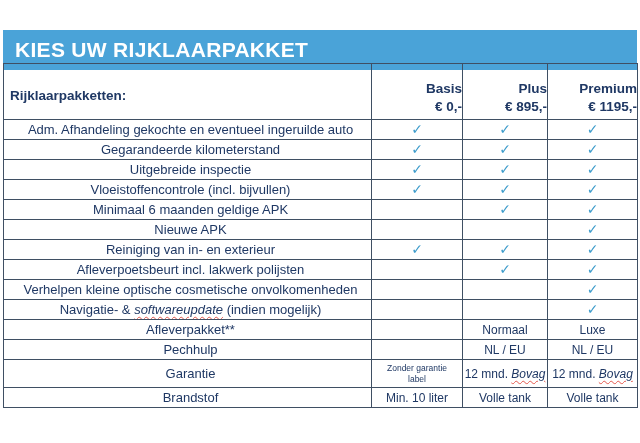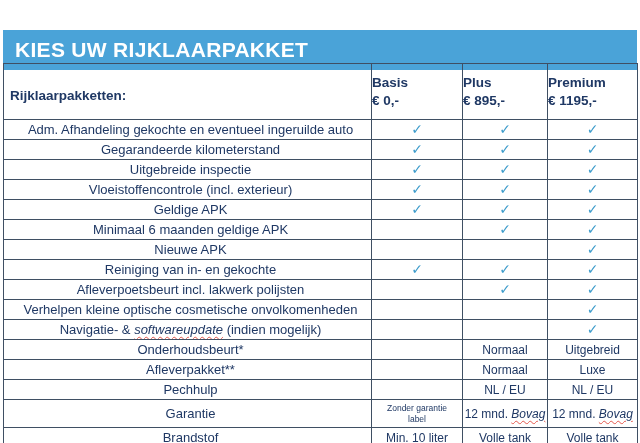--- a/index.html
+++ b/index.html
@@ -57,23 +57,23 @@
     height: 39px;
     vertical-align: bottom;
     font-weight: bold;
   }
   th.corner {
     text-align: left;
     font-size: 13.5px;
     padding: 0 0 16px 6px;
   }
   th.pkg {
-    text-align: left;
+    text-align: right;
     font-size: 13.5px;
-    padding-bottom: 9px;
+    padding-bottom: 3px;
   }
   .pkg-name, .pkg-price { line-height: 1.35; }
   td.label-cell {
     font-size: 13px;
     padding-left: 6px;
     height: 19px;
     text-align: center;
   }
   td.val-cell {
     text-align: center;
@@ -147,45 +147,39 @@
         <td class="val-cell"><span class="check">✓</span></td>
         <td class="val-cell"><span class="check">✓</span></td>
       </tr>
       <tr>
         <td class="label-cell"><span>Uitgebreide inspectie</span></td>
         <td class="val-cell"><span class="check">✓</span></td>
         <td class="val-cell"><span class="check">✓</span></td>
         <td class="val-cell"><span class="check">✓</span></td>
       </tr>
       <tr>
-        <td class="label-cell"><span>Vloeistoffencontrole (incl. exterieur)</span></td>
-        <td class="val-cell"><span class="check">✓</span></td>
-        <td class="val-cell"><span class="check">✓</span></td>
-        <td class="val-cell"><span class="check">✓</span></td>
-      </tr>
-      <tr>
-        <td class="label-cell"><span>Geldige APK</span></td>
+        <td class="label-cell"><span>Vloeistoffencontrole (incl. bijvullen)</span></td>
         <td class="val-cell"><span class="check">✓</span></td>
         <td class="val-cell"><span class="check">✓</span></td>
         <td class="val-cell"><span class="check">✓</span></td>
       </tr>
       <tr>
         <td class="label-cell"><span>Minimaal 6 maanden geldige APK</span></td>
         <td class="val-cell"></td>
         <td class="val-cell"><span class="check">✓</span></td>
         <td class="val-cell"><span class="check">✓</span></td>
       </tr>
       <tr>
         <td class="label-cell"><span>Nieuwe APK</span></td>
         <td class="val-cell"></td>
         <td class="val-cell"></td>
         <td class="val-cell"><span class="check">✓</span></td>
       </tr>
       <tr>
-        <td class="label-cell"><span>Reiniging van in- en gekochte</span></td>
+        <td class="label-cell"><span>Reiniging van in- en exterieur</span></td>
         <td class="val-cell"><span class="check">✓</span></td>
         <td class="val-cell"><span class="check">✓</span></td>
         <td class="val-cell"><span class="check">✓</span></td>
       </tr>
       <tr>
         <td class="label-cell"><span>Afleverpoetsbeurt incl. lakwerk polijsten</span></td>
         <td class="val-cell"></td>
         <td class="val-cell"><span class="check">✓</span></td>
         <td class="val-cell"><span class="check">✓</span></td>
       </tr>
@@ -193,26 +187,20 @@
         <td class="label-cell"><span>Verhelpen kleine optische cosmetische onvolkomenheden</span></td>
         <td class="val-cell"></td>
         <td class="val-cell"></td>
         <td class="val-cell"><span class="check">✓</span></td>
       </tr>
       <tr>
         <td class="label-cell"><span>Navigatie- &amp; </span><span class="wavy">softwareupdate</span><span> (indien mogelijk)</span></td>
         <td class="val-cell"></td>
         <td class="val-cell"></td>
         <td class="val-cell"><span class="check">✓</span></td>
-      </tr>
-      <tr>
-        <td class="label-cell"><span>Onderhoudsbeurt*</span></td>
-        <td class="val-cell"></td>
-        <td class="val-cell"><span>Normaal</span></td>
-        <td class="val-cell"><span>Uitgebreid</span></td>
       </tr>
       <tr>
         <td class="label-cell"><span>Afleverpakket**</span></td>
         <td class="val-cell"></td>
         <td class="val-cell"><span>Normaal</span></td>
         <td class="val-cell"><span>Luxe</span></td>
       </tr>
       <tr>
         <td class="label-cell"><span>Pechhulp</span></td>
         <td class="val-cell"></td>

